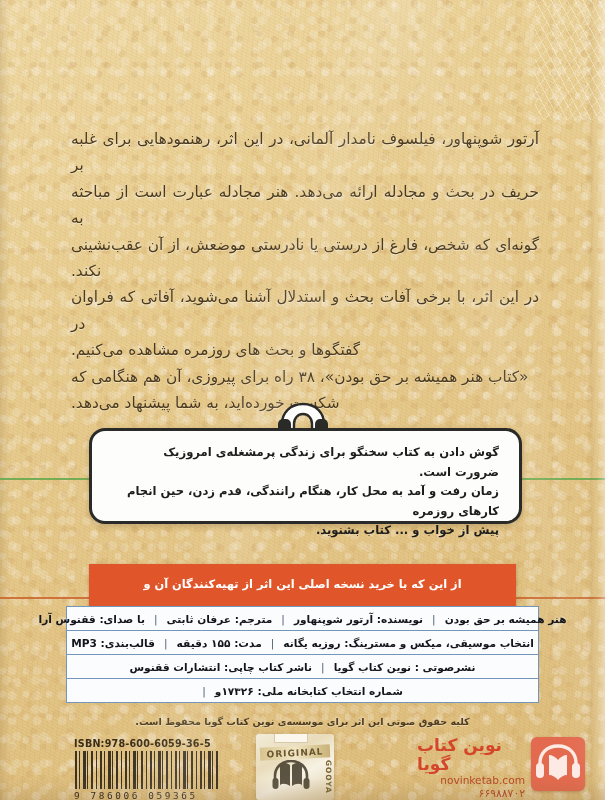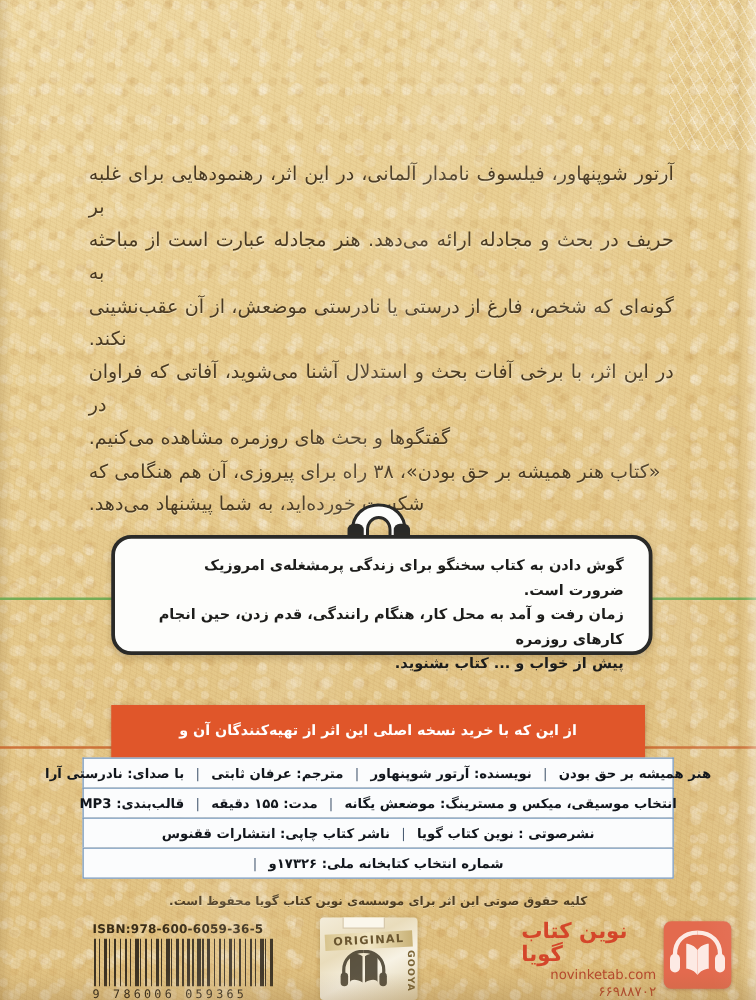--- a/index.html
+++ b/index.html
@@ -255,27 +255,27 @@
   <div id="spec">
 
     <div class="spec-row">
       <div class="cells">
         <span>هنر همیشه بر حق بودن</span>
         <span class="sep">|</span>
         <span>نویسنده: آرتور شوپنهاور</span>
         <span class="sep">|</span>
         <span>مترجم: عرفان ثابتی</span>
         <span class="sep">|</span>
-        <span>با صدای: نادرستی آرا</span>
+        <span>با صدای: ققنوس آرا</span>
       </div>
     </div>
 
     <div class="spec-row">
       <div class="cells">
-        <span>انتخاب موسیقی، میکس و مسترینگ: موضعش یگانه</span>
+        <span>انتخاب موسیقی، میکس و مسترینگ: روزبه یگانه</span>
         <span class="sep">|</span>
         <span>مدت: ۱۵۵ دقیقه</span>
         <span class="sep">|</span>
         <span>قالب‌بندی: MP3</span>
       </div>
     </div>
 
     <div class="spec-row">
       <div class="cells">
         <span>نشرصوتی : نوین کتاب گویا</span>

